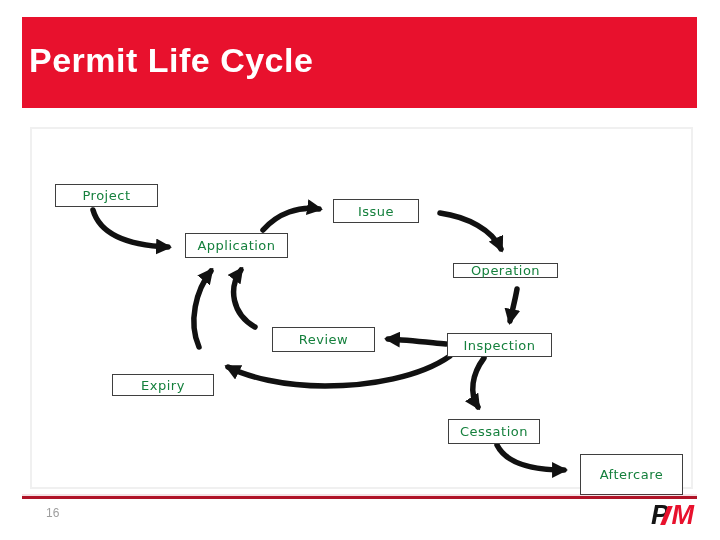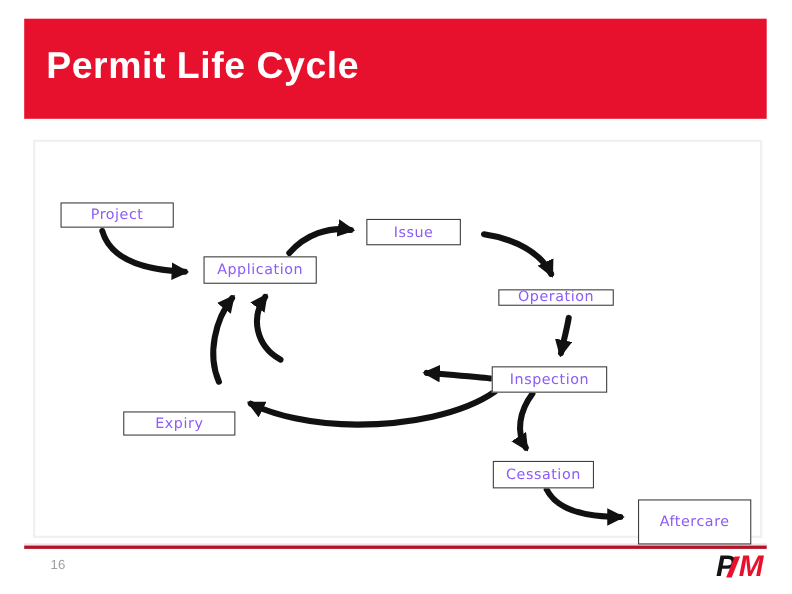--- a/index.html
+++ b/index.html
@@ -12,21 +12,21 @@
   }
   
   .banner{
     position:absolute;
     left:22px;top:17px;
     width:675px;height:91px;
     background:#e8112d;
     display:flex;align-items:center;
   }
   .banner h1{
-    margin:0 0 4px 20px;
+    margin:0 0 4px 7px;
     color:#ffffff;
     font-size:34px;
     font-weight:bold;
     letter-spacing:0.5px;
     font-family:"Liberation Sans", sans-serif;
   }
   
   .panel{
     position:absolute;
     left:30px;top:127px;
@@ -40,21 +40,21 @@
     pointer-events:none;
   }
   .node{
     position:absolute;
     box-sizing:border-box;
     background:#ffffff;
     border:1.5px solid #3f3f3f;
     display:flex;align-items:center;justify-content:center;
     font-family:"DejaVu Sans", sans-serif;
     font-size:13px;
-    color:#8b5cf6;
+    color:#15803d;
     letter-spacing:0.5px;
   }
   .n-project    {left:55px; top:184px;width:103px;height:23px;}
   .n-application{left:185px;top:233px;width:103px;height:25px;}
   .n-issue      {left:333px;top:199px;width:86px;height:24px;}
   .n-operation  {left:453px;top:263px;width:105px;height:15px;}
   .n-review     {left:272px;top:327px;width:103px;height:25px;}
   .n-inspection {left:447px;top:333px;width:105px;height:24px;}
   .n-expiry     {left:112px;top:351px;width:102px;height:22px;margin-top:23px;}
   .n-cessation  {left:448px;top:419px;width:92px;height:25px;}
@@ -123,20 +123,21 @@
       <path d="M 199 347 C 188 322, 196 290, 211 271" marker-end="url(#ah)"></path>
       <path d="M 484 358 C 472 374, 469 393, 478 407" marker-end="url(#ah)"></path>
       <path d="M 497 445 C 505 461, 527 470, 564 470" marker-end="url(#ah)"></path>
     </g>
   </svg>
 
   <div class="node n-project">Project</div>
   <div class="node n-application">Application</div>
   <div class="node n-issue">Issue</div>
   <div class="node n-operation">Operation</div>
+  <div class="node n-review">Review</div>
   <div class="node n-inspection">Inspection</div>
   <div class="node n-expiry">Expiry</div>
   <div class="node n-cessation">Cessation</div>
   <div class="node n-aftercare">Aftercare</div>
 
   <div class="footer-line"></div>
   <span class="page-number">16</span>
   <div class="logo">
     <span class="p">P</span>
     <span class="slash"></span>

